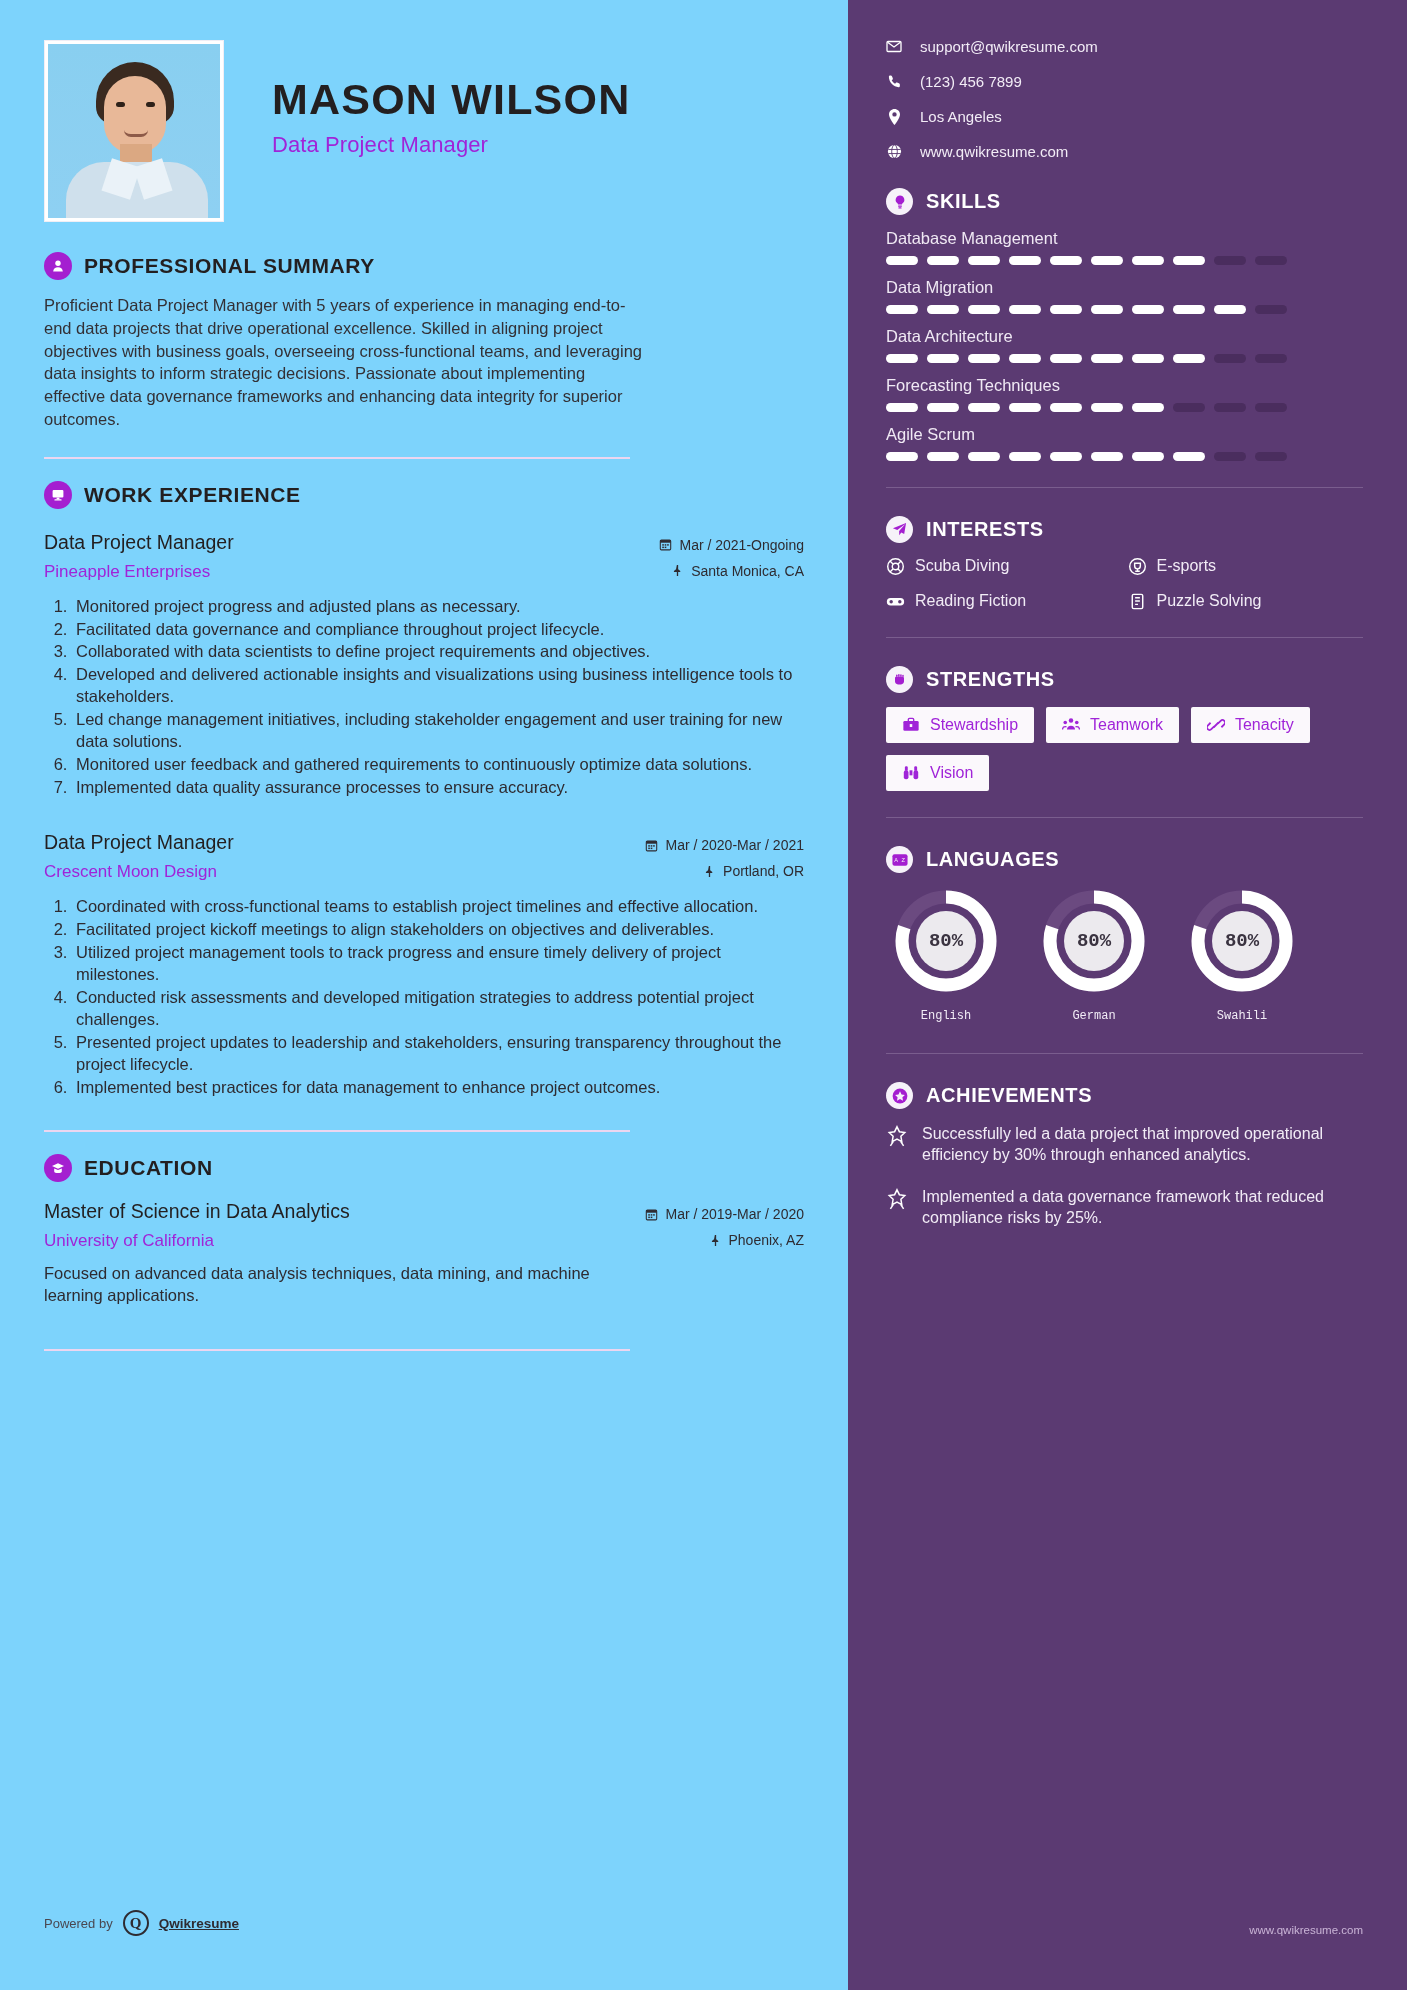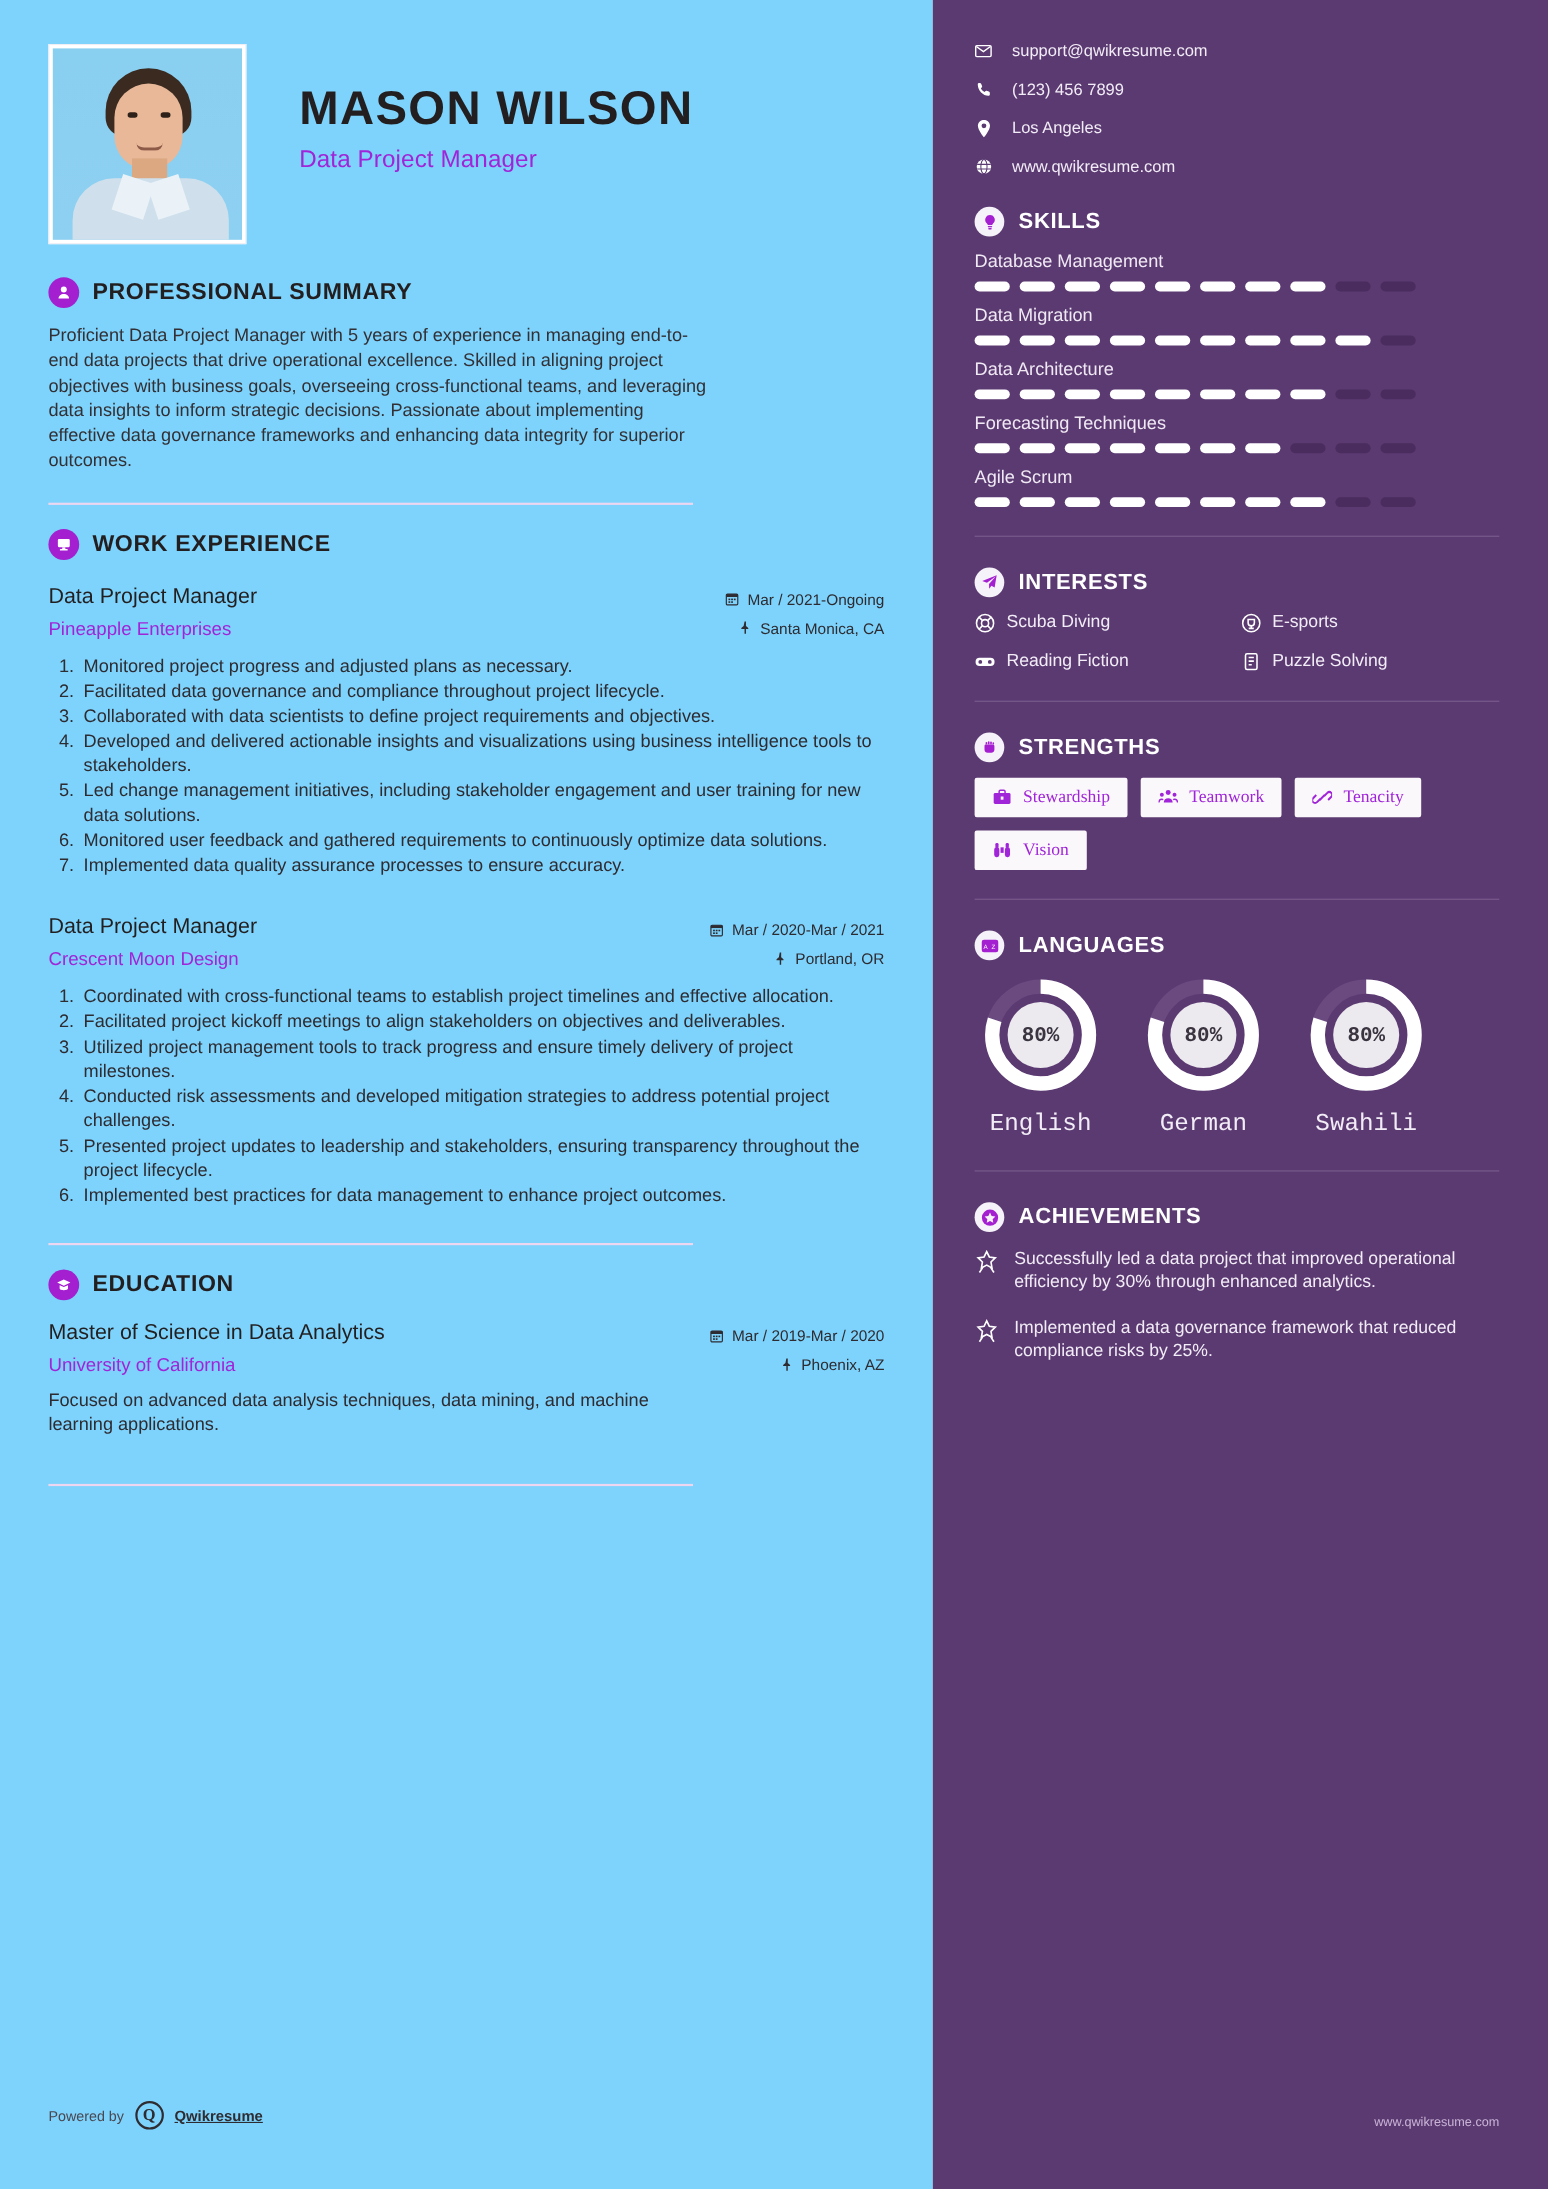--- a/index.html
+++ b/index.html
@@ -113,33 +113,33 @@
   .rrule { height:1px; background:#7a5d8e; margin: 26px 0 0 0; }
 
   .interests-grid { display:grid; grid-template-columns: 1fr 1fr; row-gap: 16px; column-gap: 6px; margin-top: 4px; }
   .interest { display:flex; align-items:flex-start; gap:10px; font-size: 16px; color:#f2ecf6; }
   .interest-ico { width:19px; height:19px; flex:0 0 auto; }
 
   .strengths-wrap { display:flex; flex-wrap:wrap; gap: 12px; margin-top: 4px; }
   .strength {
     background:#fbf8fc; border-radius:2px; padding: 9px 16px;
     display:flex; align-items:center; gap:10px;
-    font-size: 16px; color:#a024d8;font-family:Liberation Serif, serif;
+    font-size: 16px; color:#a024d8;
   }
   .strength-ico { width:18px; height:18px; flex:0 0 auto; }
 
   .langs { display:flex; gap: 28px; margin-top: 10px; justify-content:flex-start; }
   .lang { width: 120px; text-align:center;font-family:Liberation Mono, monospace; }
   .ring { position:relative; width:108px; height:108px; margin:0 auto; }
   .ring svg { transform: rotate(-90deg); display:block; }
   .ring-val {
     position:absolute; inset:0; display:flex; align-items:center; justify-content:center;
     font-size: 19px; font-weight:700; color:#3a3340;
   }
-  .lang-name { margin-top: 14px; font-size: 22px; color:#f2ecf6; }
+  .lang-name { margin-top: 14px; font-size: 12px; color:#f2ecf6; }
 
   .ach { display:flex; gap: 14px; margin-bottom: 20px; }
   .ach-ico { width: 22px; height:22px; flex:0 0 auto; margin-top:2px; }
   .ach-txt { font-size: 16px; line-height: 1.34; color:#f2ecf6; }
 
   .right-footer {
     position:absolute; right: 44px; bottom: 54px;
     font-size: 11.5px; color:#c9b4d6;
   }
 </style>

